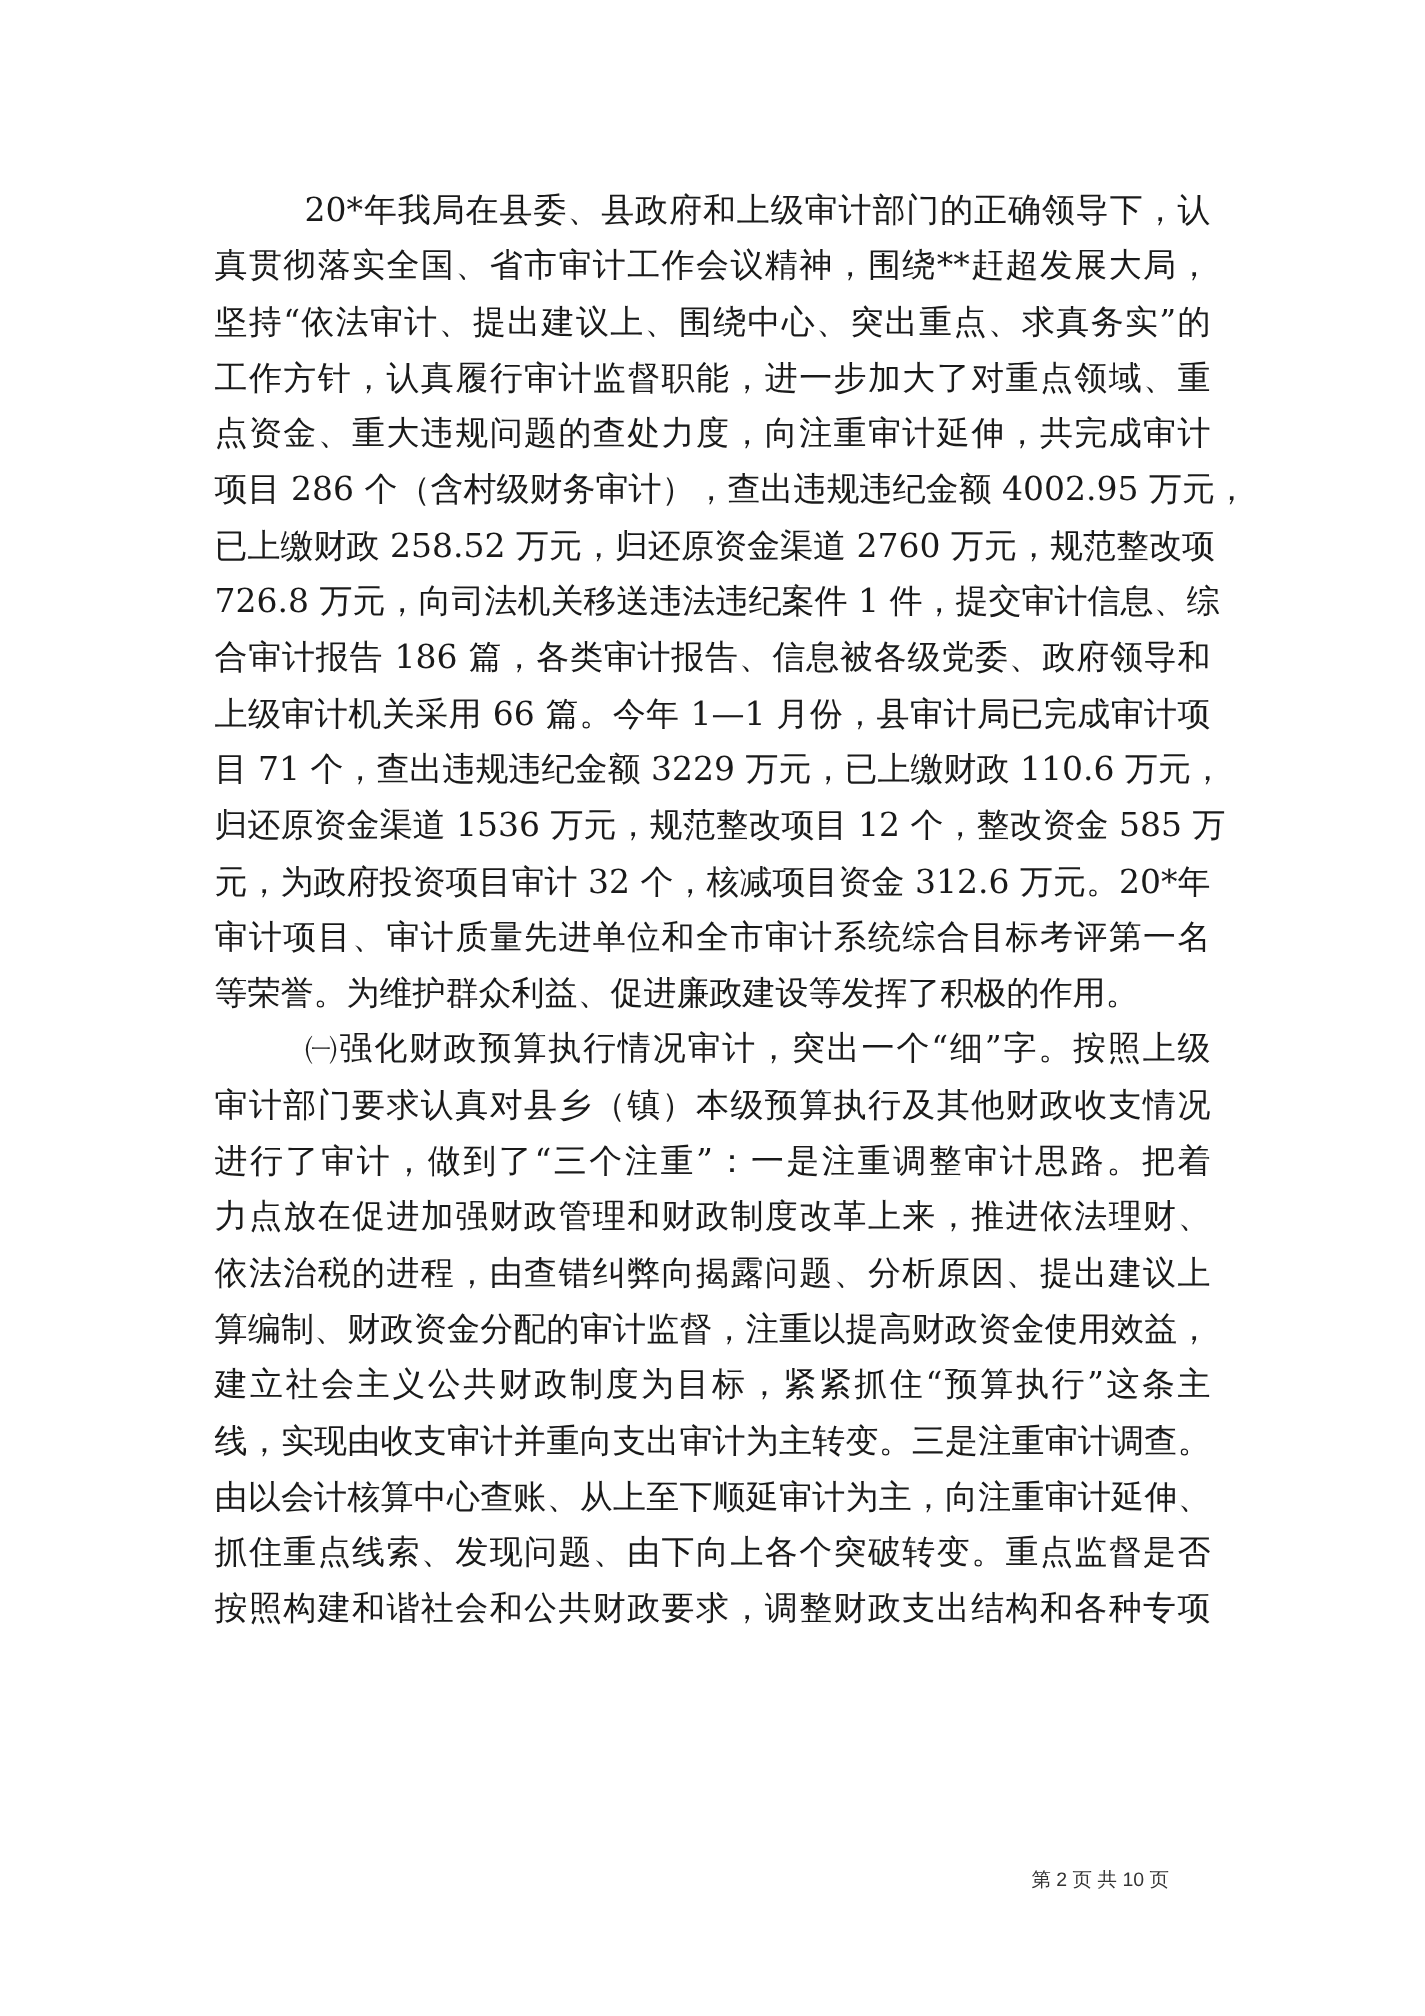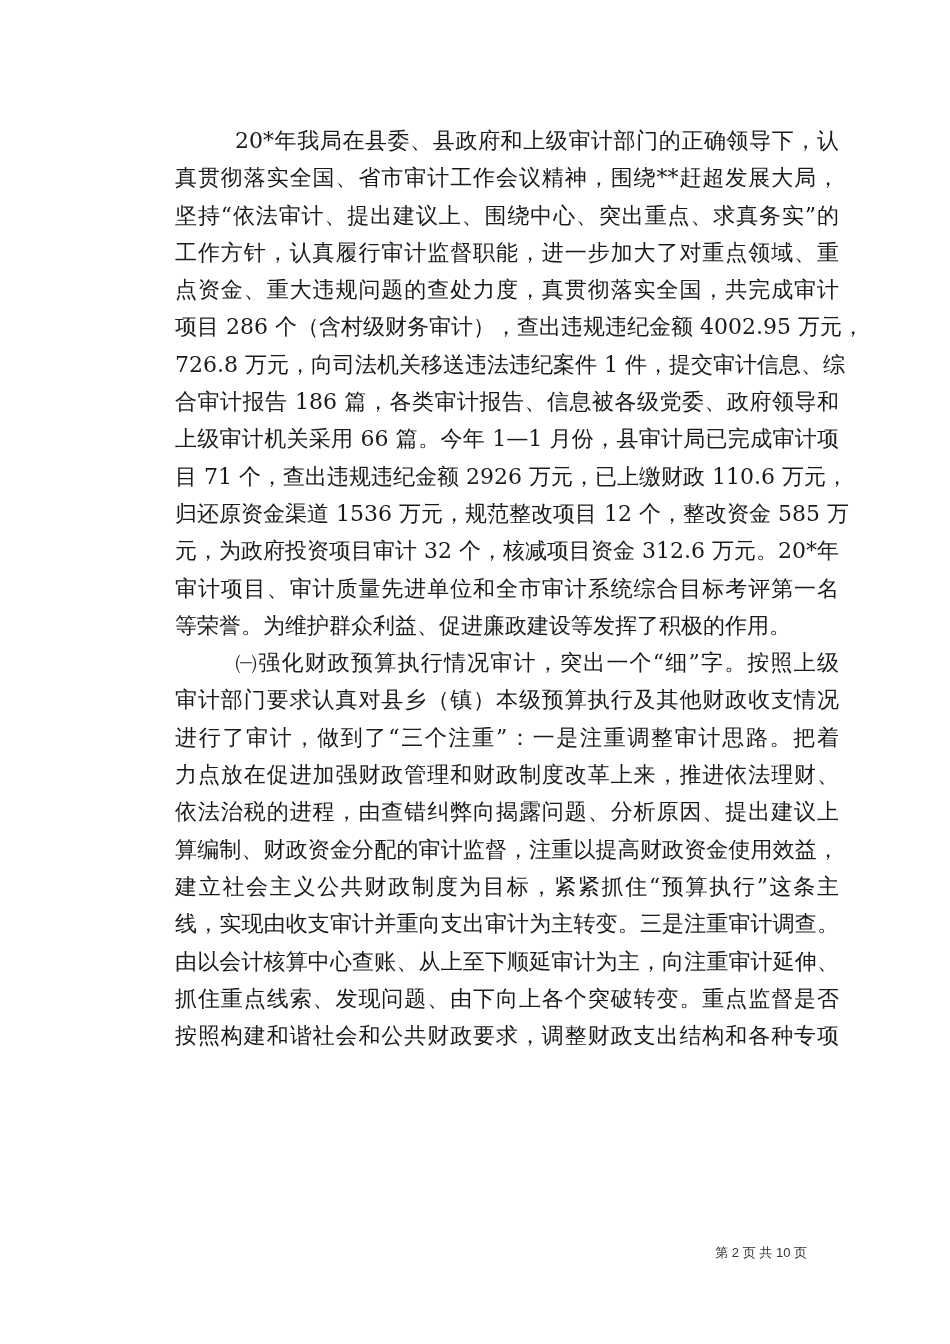--- a/index.html
+++ b/index.html
@@ -21,21 +21,20 @@
       top: 0;
       width: 950px;
       height: 1344px;
       background: #ffffff;
     }
     .body-text {
       position: absolute;
       left: 143px;
       top: 122px;
       width: 664px;
-      margin-left: 32px;
     }
     .line {
       height: 37.3px;
       line-height: 37.3px;
       font-size: 22px;
       white-space: nowrap;
       text-align: justify;
       text-align-last: justify;
       letter-spacing: 0px;
     }
@@ -43,44 +42,45 @@
       padding-left: 60px;
     }
     .line.last {
       text-align-last: left;
     }
     .footer {
       position: absolute;
       left: 660px;
       top: 1244px;
       width: 180px;
-      text-align: right;
+      text-align: center;
       font-family: "Liberation Sans", "DejaVu Sans", sans-serif;
       font-size: 13px;
       color: #333333;
       padding-right: 33px;
       box-sizing: border-box;
     }
   </style>
 </head>
 <body>
 
 <div class="page">
   <div class="body-text">
 
     <div class="line indent">20*年我局在县委、县政府和上级审计部门的正确领导下，认</div>
     <div class="line">真贯彻落实全国、省市审计工作会议精神，围绕**赶超发展大局，</div>
     <div class="line">坚持“依法审计、提出建议上、围绕中心、突出重点、求真务实”的</div>
     <div class="line">工作方针，认真履行审计监督职能，进一步加大了对重点领域、重</div>
-    <div class="line">点资金、重大违规问题的查处力度，真贯彻落实全国，共完成审计</div>
+    <div class="line">点资金、重大违规问题的查处力度，向注重审计延伸，共完成审计</div>
     <div class="line">项目 286 个（含村级财务审计），查出违规违纪金额 4002.95 万元，</div>
+    <div class="line">已上缴财政 258.52 万元，归还原资金渠道 2760 万元，规范整改项</div>
     <div class="line">726.8 万元，向司法机关移送违法违纪案件 1 件，提交审计信息、综</div>
     <div class="line">合审计报告 186 篇，各类审计报告、信息被各级党委、政府领导和</div>
     <div class="line">上级审计机关采用 66 篇。今年 1—1 月份，县审计局已完成审计项</div>
-    <div class="line">目 71 个，查出违规违纪金额 2926 万元，已上缴财政 110.6 万元，</div>
+    <div class="line">目 71 个，查出违规违纪金额 3229 万元，已上缴财政 110.6 万元，</div>
     <div class="line">归还原资金渠道 1536 万元，规范整改项目 12 个，整改资金 585 万</div>
     <div class="line">元，为政府投资项目审计 32 个，核减项目资金 312.6 万元。20*年</div>
     <div class="line">审计项目、审计质量先进单位和全市审计系统综合目标考评第一名</div>
     <div class="line last">等荣誉。为维护群众利益、促进廉政建设等发挥了积极的作用。</div>
 
     <div class="line indent">㈠强化财政预算执行情况审计，突出一个“细”字。按照上级</div>
     <div class="line">审计部门要求认真对县乡（镇）本级预算执行及其他财政收支情况</div>
     <div class="line">进行了审计，做到了“三个注重”：一是注重调整审计思路。把着</div>
     <div class="line">力点放在促进加强财政管理和财政制度改革上来，推进依法理财、</div>
     <div class="line">依法治税的进程，由查错纠弊向揭露问题、分析原因、提出建议上</div>

